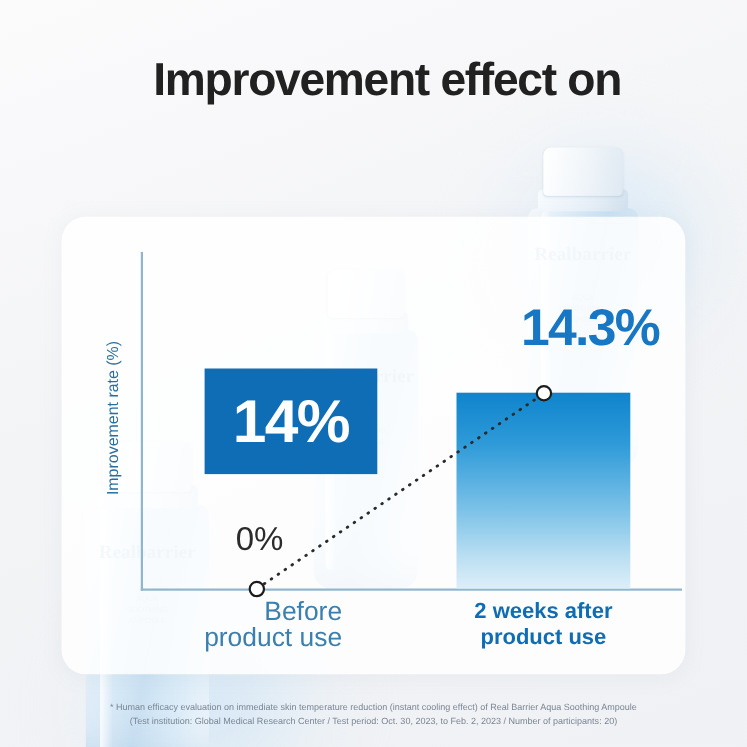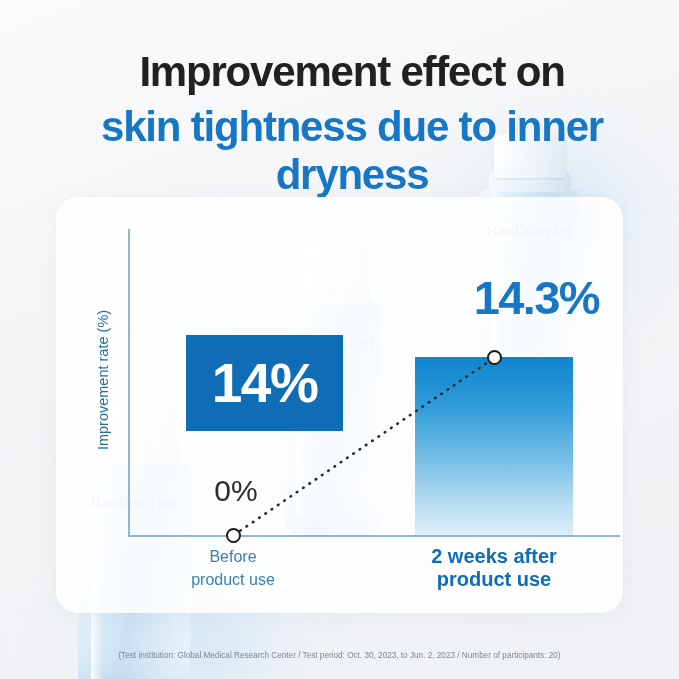--- a/index.html
+++ b/index.html
@@ -255,23 +255,24 @@
   
   .tick-label {
     position: absolute;
     text-align: center;
     line-height: 23px;
   }
   #tick-before {
     left: 155px;
     top: 545px;
     width: 156px;
-    font-size: 16px;
+    font-size: 24px;
     font-weight: 400;
     color: #3b7fae;
+    text-align: right;
   }
   #tick-after {
     left: 406px;
     top: 545px;
     width: 176px;
     font-size: 20px;
     font-weight: 700;
     color: #0e6db4;
     text-align: center;
   }
@@ -320,21 +321,20 @@
       <div class="body"></div>
       <div class="shine"></div>
       <div class="neck"></div>
       <div class="cap"></div>
       <div class="brand">Realbarrier</div>
       <div class="sub">AQUA<br>SOOTHING<br>AMPOULE</div>
     </div>
   </div>
 
   <div class="headline" id="title-line1">Improvement effect on</div>
-  <div class="headline" id="title-line2">skin tightness due to inner dryness</div>
 
   <div id="chart-card"></div>
 
   <div id="y-axis-line"></div>
   <div id="x-axis-line"></div>
   <div id="y-axis-label">Improvement rate (%)</div>
 
   <div id="bar-after"></div>
 
   <svg id="trend-svg" viewBox="0 0 679 679">
@@ -350,15 +350,16 @@
 
   <div class="tick-label" id="tick-before">
     <div>Before</div>
     <div>product use</div>
   </div>
   <div class="tick-label" id="tick-after">
     <div>2 weeks after</div>
     <div>product use</div>
   </div>
 
-  <div class="footnote" id="footnote-2">(Test institution: Global Medical Research Center / Test period: Oct. 30, 2023, to Jun. 2, 2023 / Number of participants: 20)</div>
+  <div class="footnote" id="footnote-1">* Human efficacy evaluation on immediate skin temperature reduction (instant cooling effect) of Real Barrier Aqua Soothing Ampoule</div>
+  <div class="footnote" id="footnote-2">(Test institution: Global Medical Research Center / Test period: Oct. 30, 2023, to Feb. 2, 2023 / Number of participants: 20)</div>
 
 </div>
 
 </body></html>

